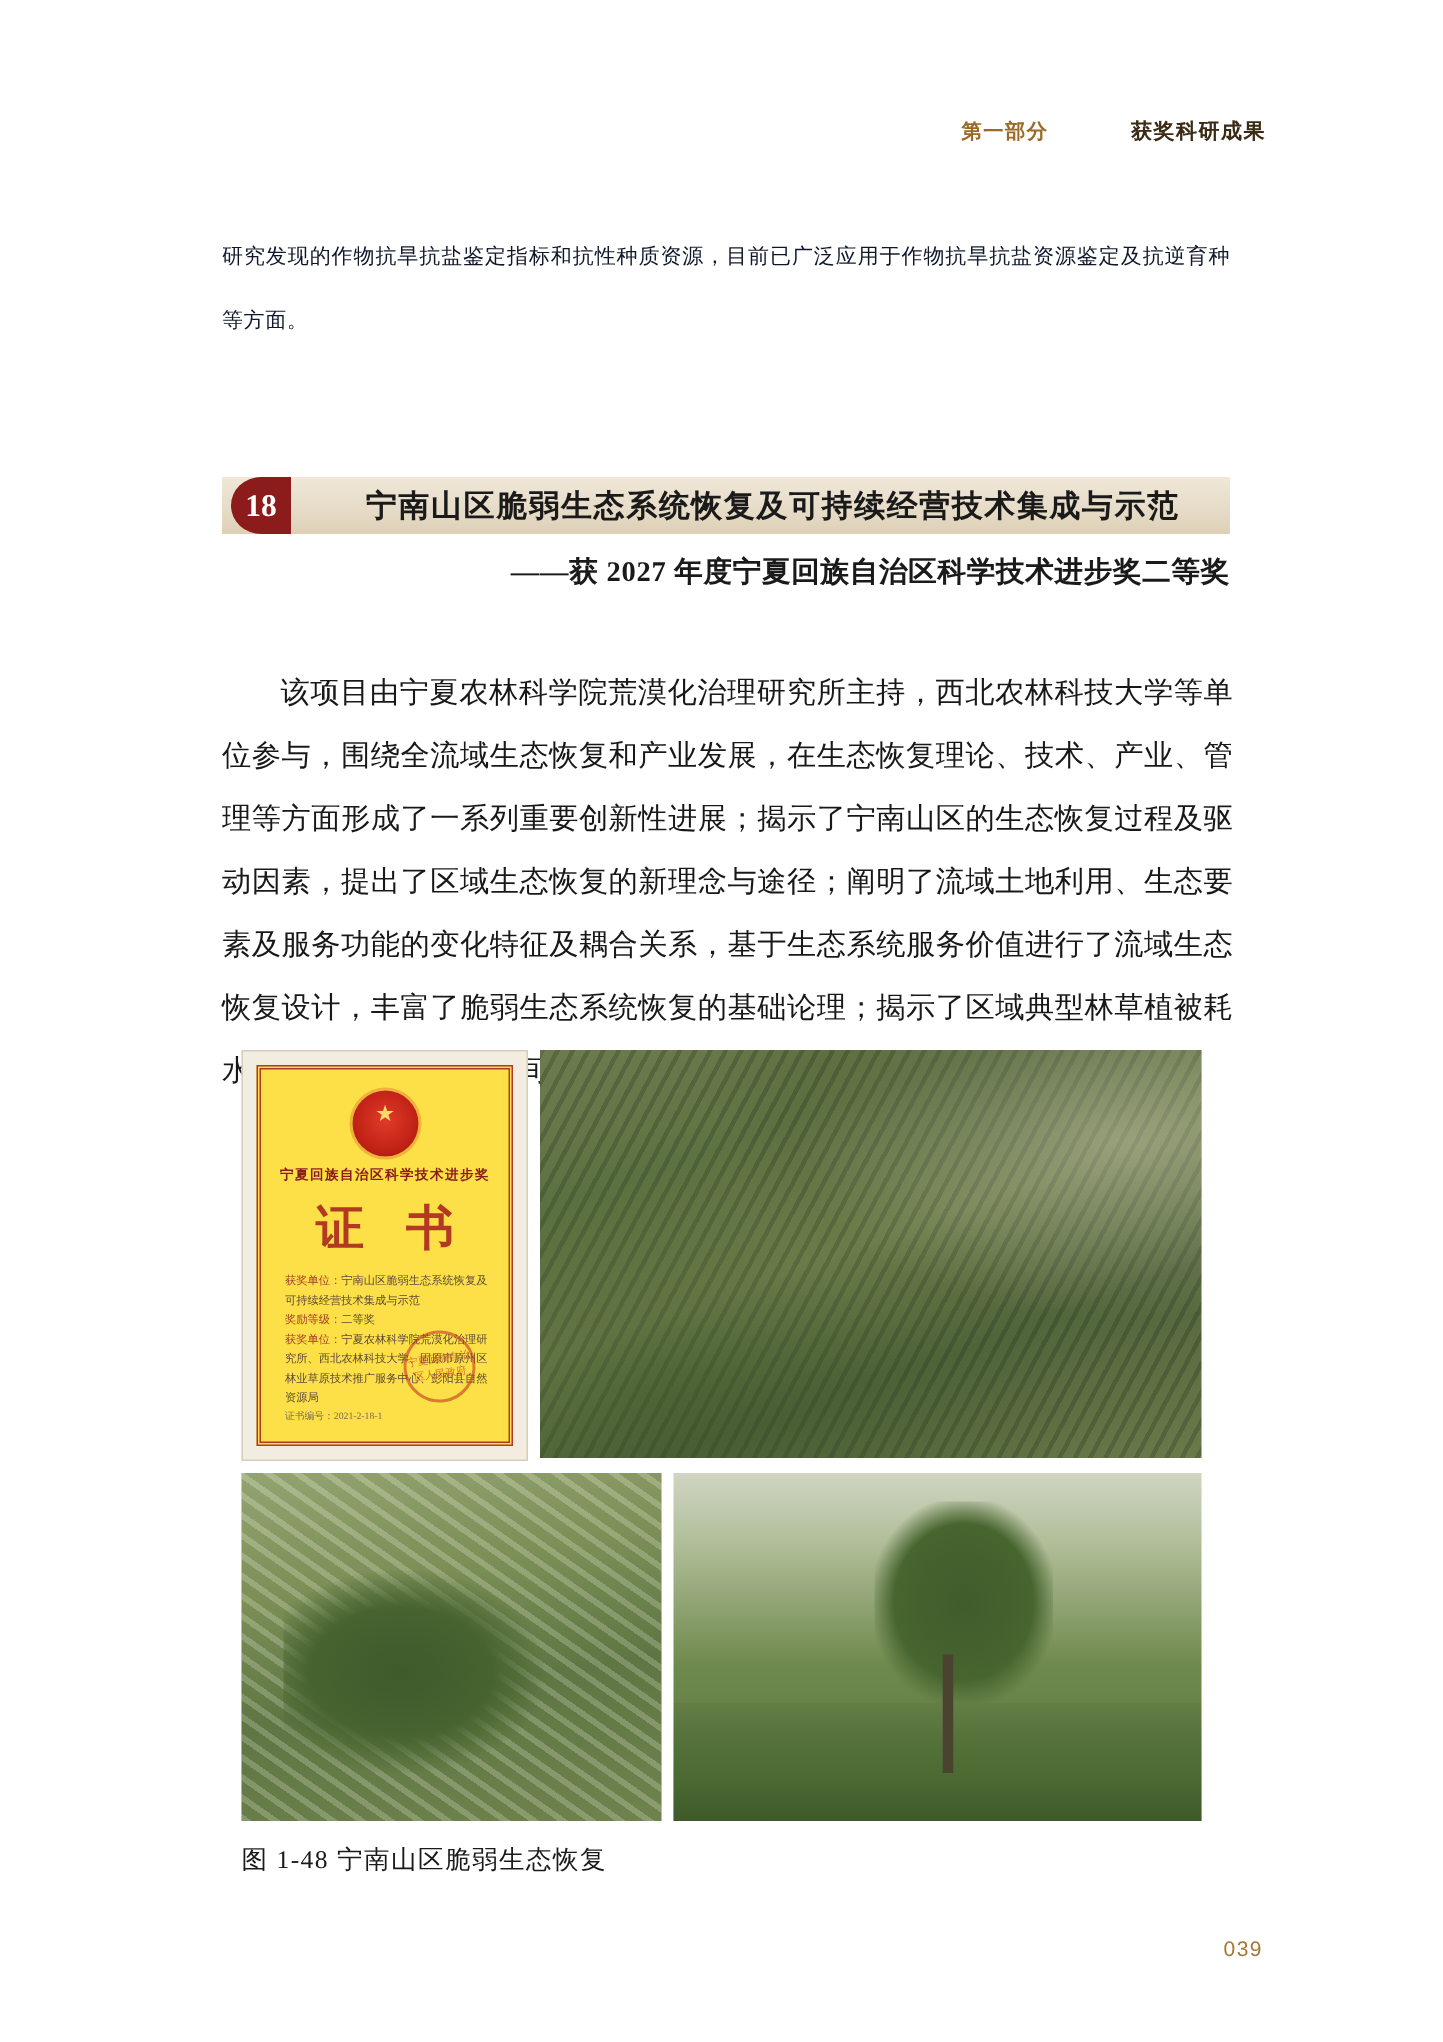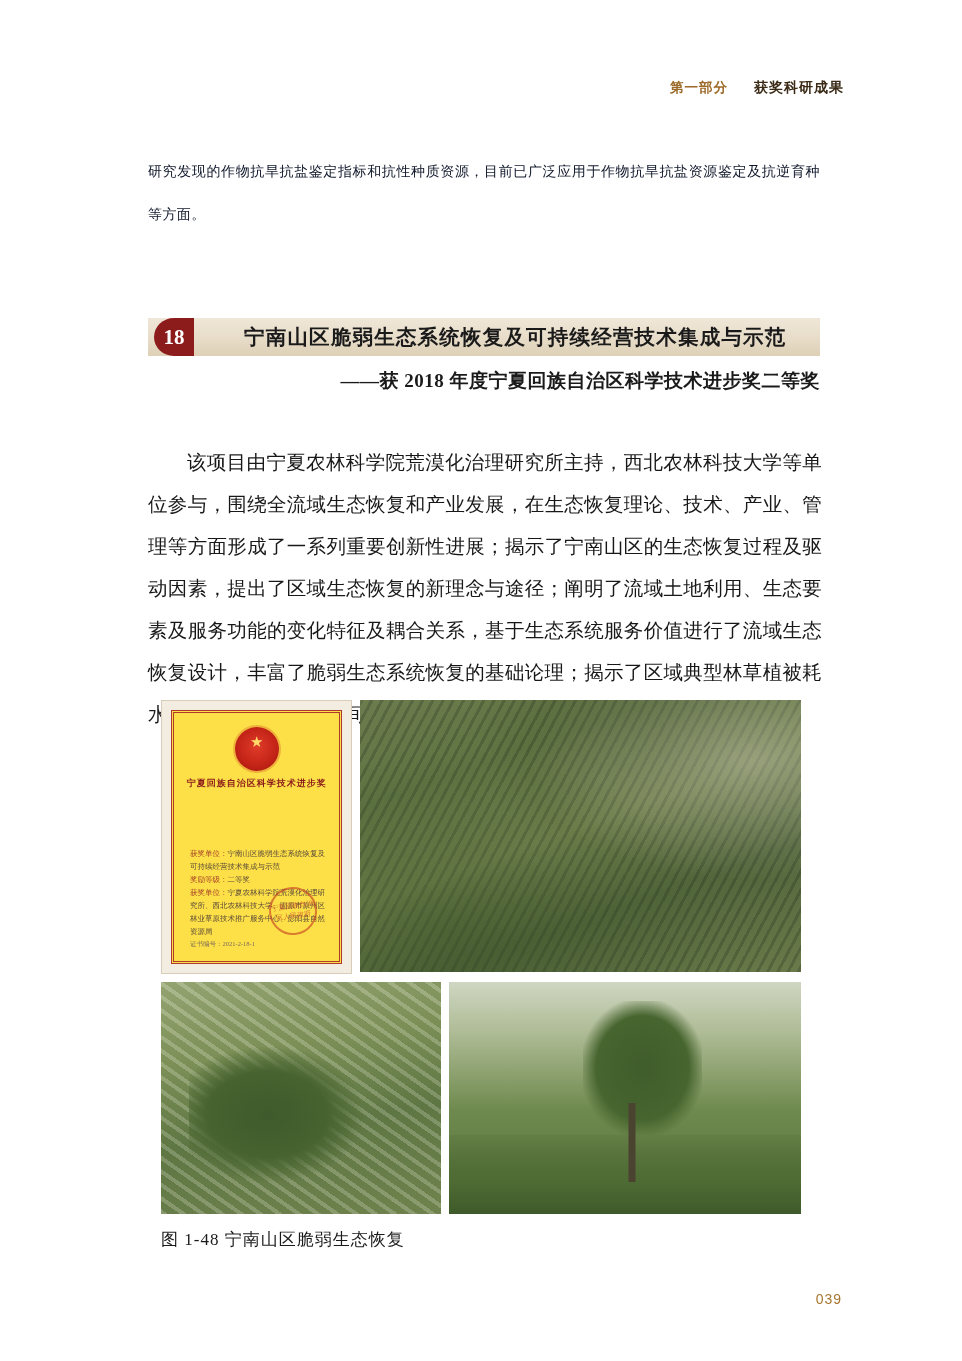--- a/index.html
+++ b/index.html
@@ -48,20 +48,21 @@
     height: 9px;
     transform: translateY(-50%);
     background: rgba(183,132,56,0.28);
     z-index: -1;
   }
   .header-title {
     font-size: 14px;
     font-weight: bold;
     color: #3a2a16;
     letter-spacing: 1px;
+    margin-left: 29px;
   }
 
   
   .intro-para {
     position: absolute;
     left: 148px;
     top: 136px;
     width: 672px;
     font-size: 14px;
     line-height: 43px;
@@ -340,32 +341,33 @@
   </div>
 
   <p class="intro-para">研究发现的作物抗旱抗盐鉴定指标和抗性种质资源，目前已广泛应用于作物抗旱抗盐资源鉴定及抗逆育种等方面。</p>
 
   <div class="section-head">
     <div class="section-num-wrap">
       <div class="section-num">18</div>
     </div>
     <div class="section-title">宁南山区脆弱生态系统恢复及可持续经营技术集成与示范</div>
   </div>
-  <div class="section-sub">——获 2018 年度宁夏回族自治区科学技术进步奖二等奖</div>
+  <div class="section-sub">——获 2027 年度宁夏回族自治区科学技术进步奖二等奖</div>
 
   <p class="main-para">该项目由宁夏农林科学院荒漠化治理研究所主持，西北农林科技大学等单位参与，围绕全流域生态恢复和产业发展，在生态恢复理论、技术、产业、管理等方面形成了一系列重要创新性进展；揭示了宁南山区的生态恢复过程及驱动因素，提出了区域生态恢复的新理念与途径；阐明了流域土地利用、生态要素及服务功能的变化特征及耦合关系，基于生态系统服务价值进行了流域生态恢复设计，丰富了脆弱生态系统恢复的基础论理；揭示了区域典型林草植被耗水特征及其与环境因子间的关系，阐明了流</p>
 
   <div class="figure">
 
     <div class="fig-row">
 
       <div class="photo cert">
         <div class="cert-inner">
           <div class="cert-emblem"></div>
           <div class="cert-org">宁夏回族自治区科学技术进步奖</div>
+          <div class="cert-big">证 书</div>
           <div class="cert-lines">
             <div>
               <span class="lbl">获奖单位：</span><span>宁南山区脆弱生态系统恢复及可持续经营技术集成与示范</span>
             </div>
             <div>
               <span class="lbl">奖励等级：</span><span>二等奖</span>
             </div>
             <div>
               <span class="lbl">获奖单位：</span><span>宁夏农林科学院荒漠化治理研究所、西北农林科技大学、固原市原州区林业草原技术推广服务中心、彭阳县自然资源局</span>
             </div>

